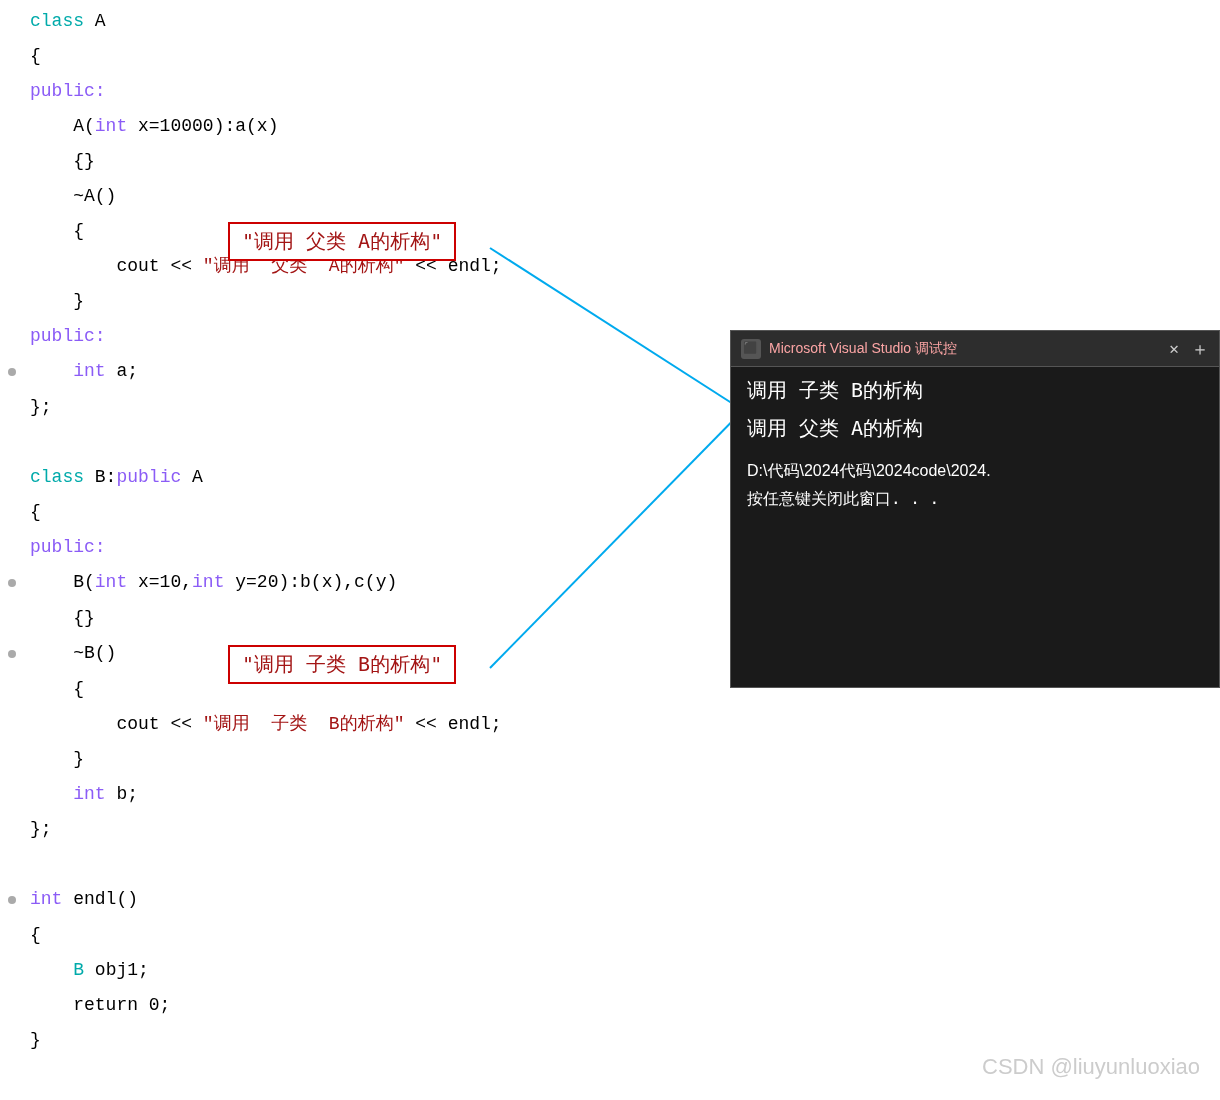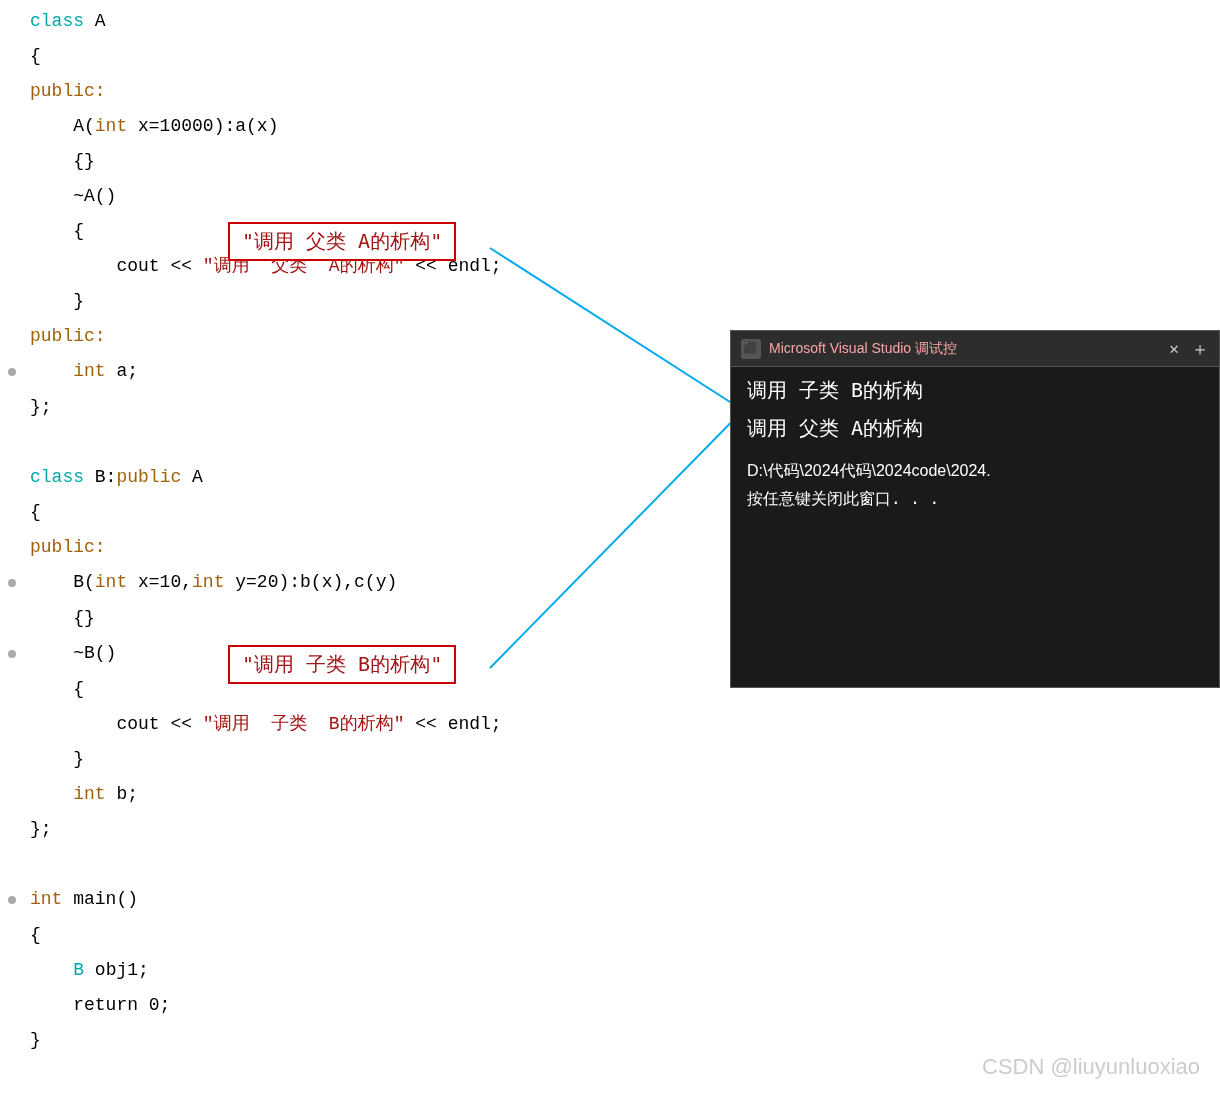--- a/index.html
+++ b/index.html
@@ -50,21 +50,21 @@
       display: inline-block;
       margin-right: 4px;
       vertical-align: middle;
     }
 
     .code-content {
       flex: 1;
       white-space: pre;
     }
 
-    .kw-blue { color: #a16207; font-weight: normal; }
+    .kw-blue { color: #8b5cf6; font-weight: normal; }
     .kw-cyan { color: #00aaaa; }
     .string-red { color: #a31515; }
     .normal { color: #000000; }
 
     
     .annotation-box {
       position: absolute;
       border: 2px solid #cc0000;
       background: #fff;
       padding: 4px 12px;
@@ -311,21 +311,21 @@
 
   <div class="code-line">
     <span class="line-gutter"></span>
     <span class="code-content"></span>
   </div>
 
   <div class="code-line">
     <span class="line-gutter">
       <span class="line-dot"></span>
     </span>
-    <span class="code-content"><span class="kw-blue">int</span><span class="normal"> main()</span></span>
+    <span class="code-content"><span class="kw-blue">int</span><span class="normal"> endl()</span></span>
   </div>
 
   <div class="code-line">
     <span class="line-gutter"></span>
     <span class="code-content"><span class="normal">{</span></span>
   </div>
 
   <div class="code-line">
     <span class="line-gutter"></span>
     <span class="code-content"><span class="normal">    </span><span class="kw-cyan">B</span><span class="normal"> obj1;</span></span>

